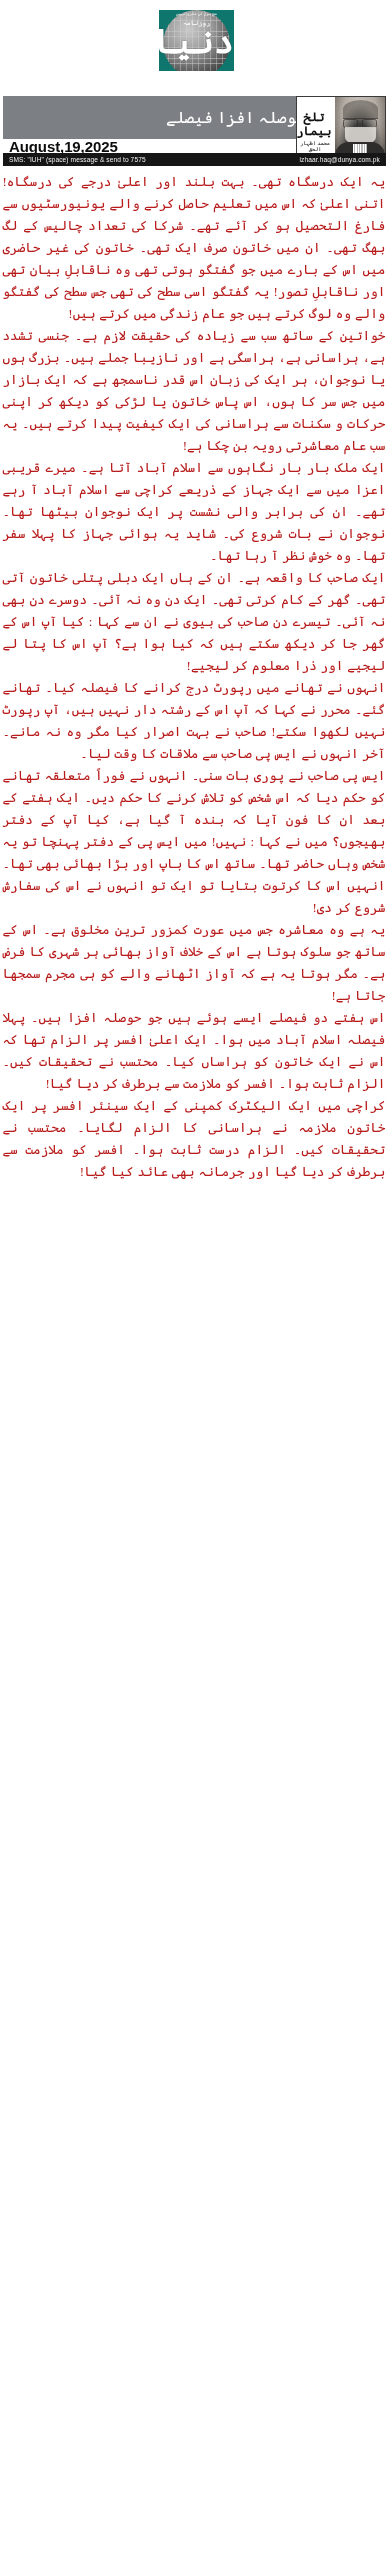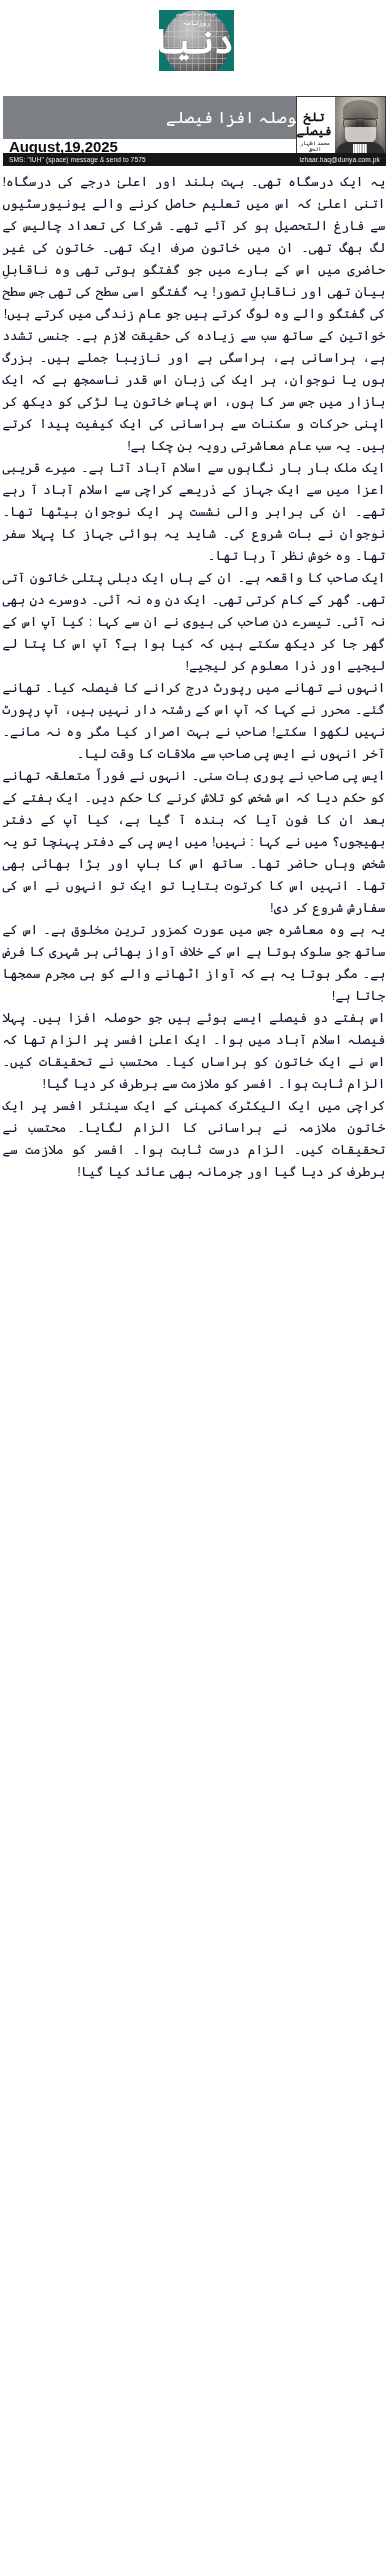--- a/index.html
+++ b/index.html
@@ -268,22 +268,22 @@
 
   
   .article-body {
     position: absolute;
     left: 2.4px;
     top: 171px;
     width: 383px;
     direction: rtl;
     text-align: justify;
     text-justify: inter-word;
-    color: #0f172a;
-    font-family: Liberation Sans, sans-serif;
+    color: #b91c1c;
+    font-family: Liberation Serif, serif;
     font-size: 13px;
     line-height: 22px;
     letter-spacing: 0px;
     word-spacing: 0.6px;
   }
   .article-body p {
     margin: 0;
     text-align: justify;
   }
   .article-body p:last-child {
@@ -308,21 +308,21 @@
 </div>
 
 <div class="author-plate">
   <div class="author-photo">
     <div class="ap-hair"></div>
     <div class="ap-glasses"></div>
     <div class="ap-beard"></div>
     <div class="ap-shoulders"></div>
     <div class="ap-shirt"></div>
   </div>
-  <div class="column-name">تلخ فیصلے</div>
+  <div class="column-name">تلخ بیمار</div>
   <div class="author-name">محمد اظہار الحق</div>
 </div>
 
 <div class="date-tab">
   <span class="date-text">August,19,2025</span>
 </div>
 
 <div class="contact-bar">
   <span class="contact-sms">SMS: "IUH" (space) message &amp; send to 7575</span>
   <span class="contact-email">izhaar.haq@dunya.com.pk</span>

